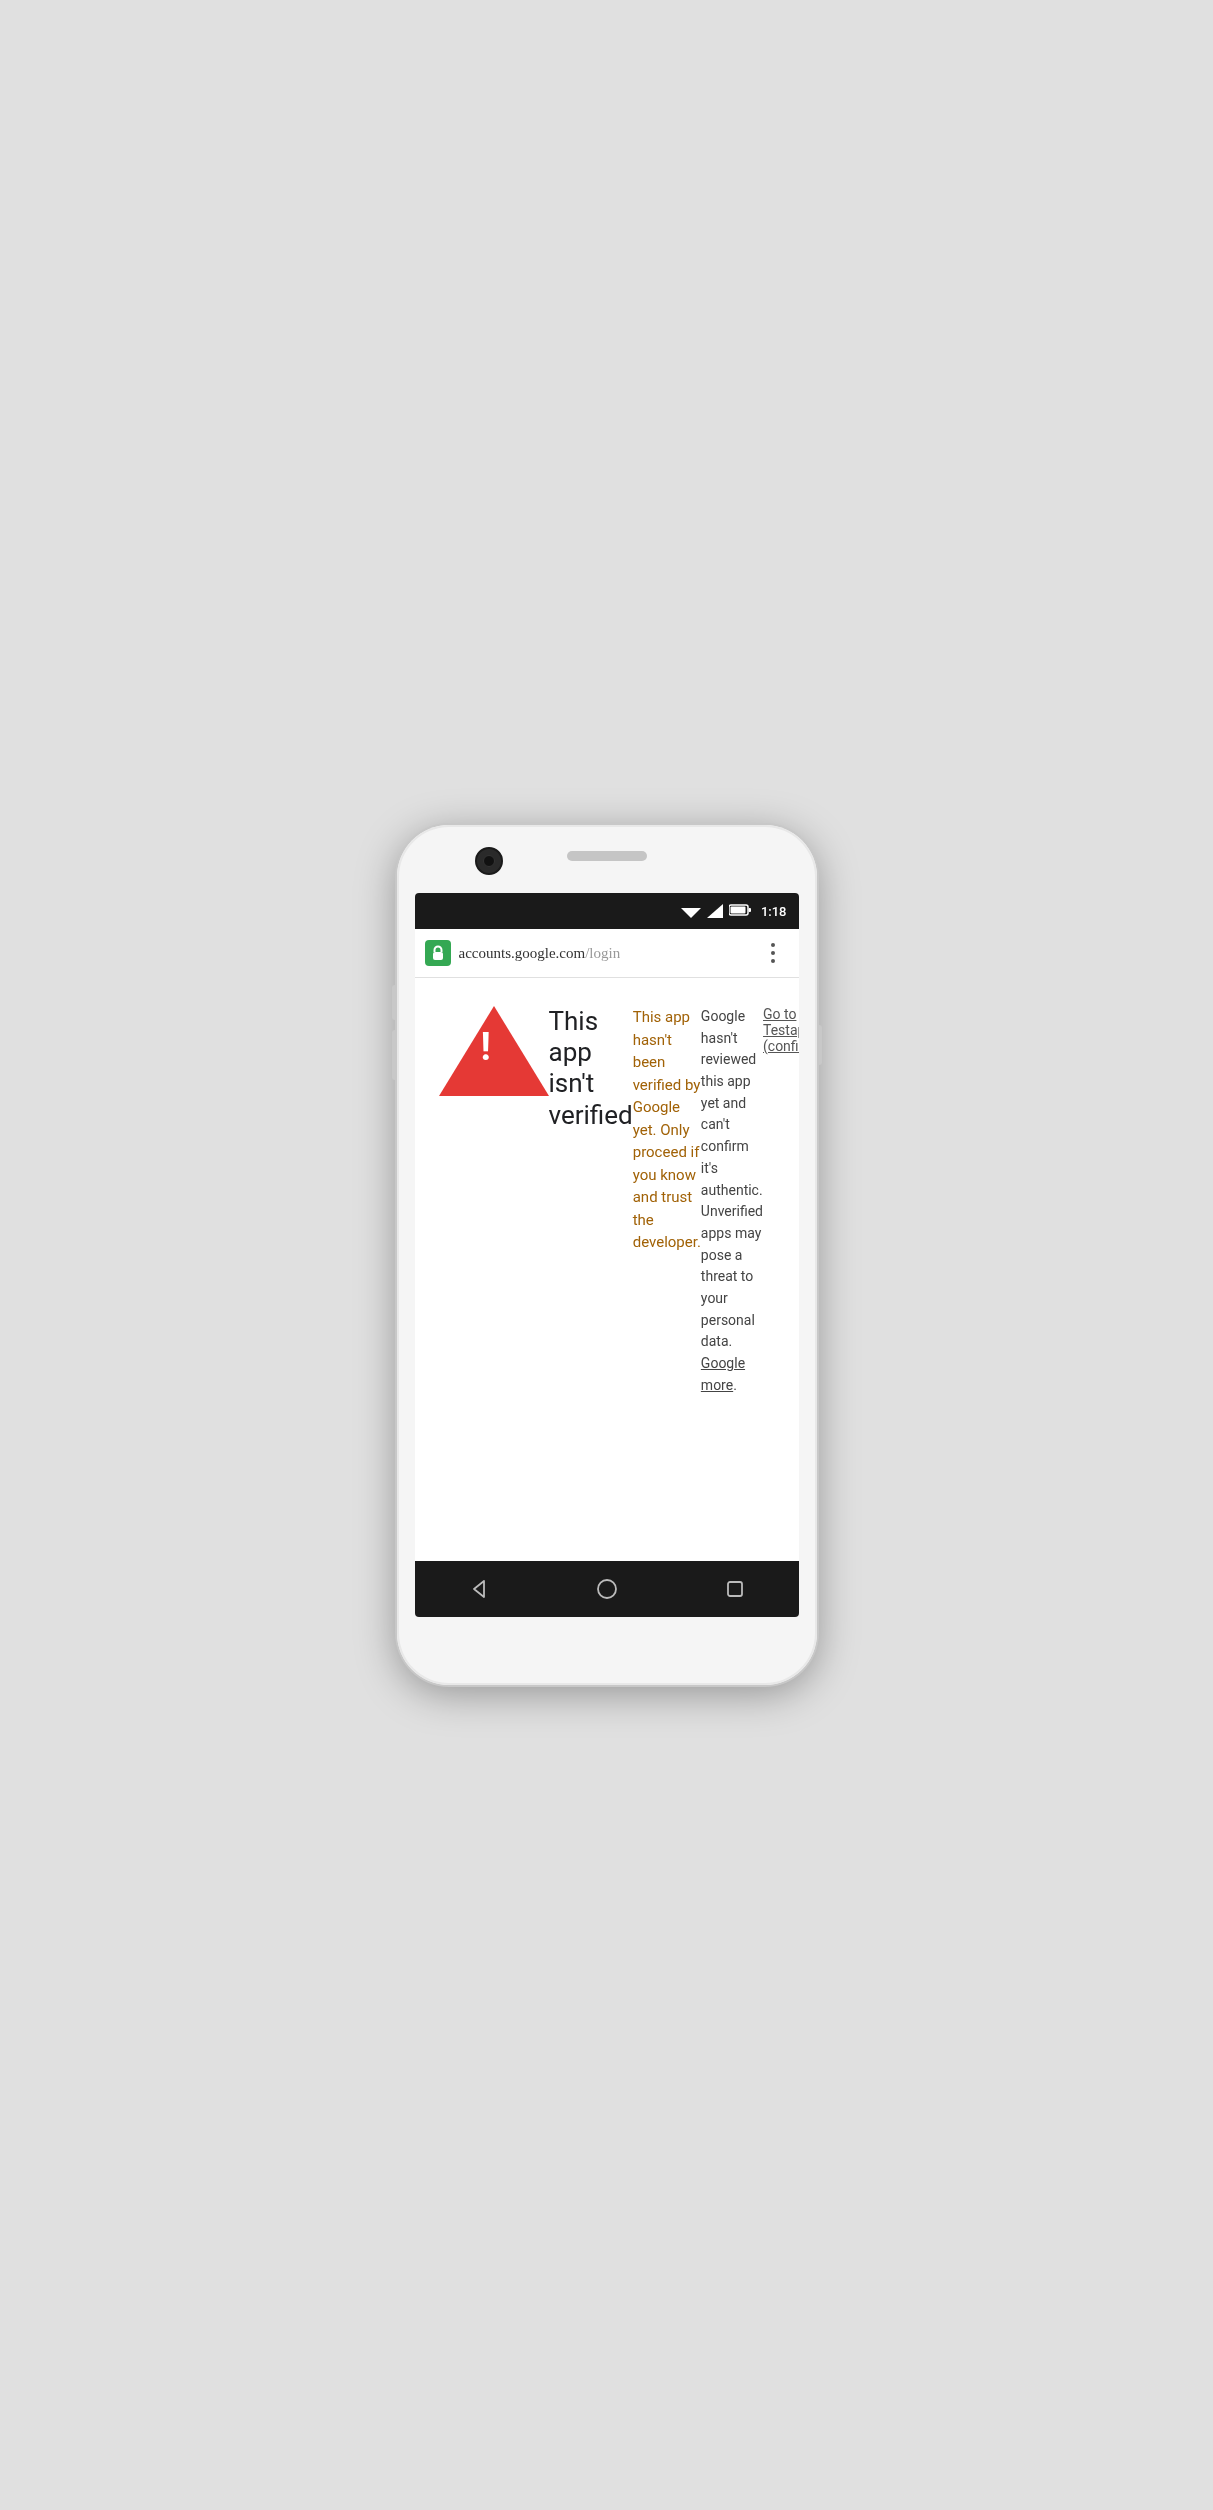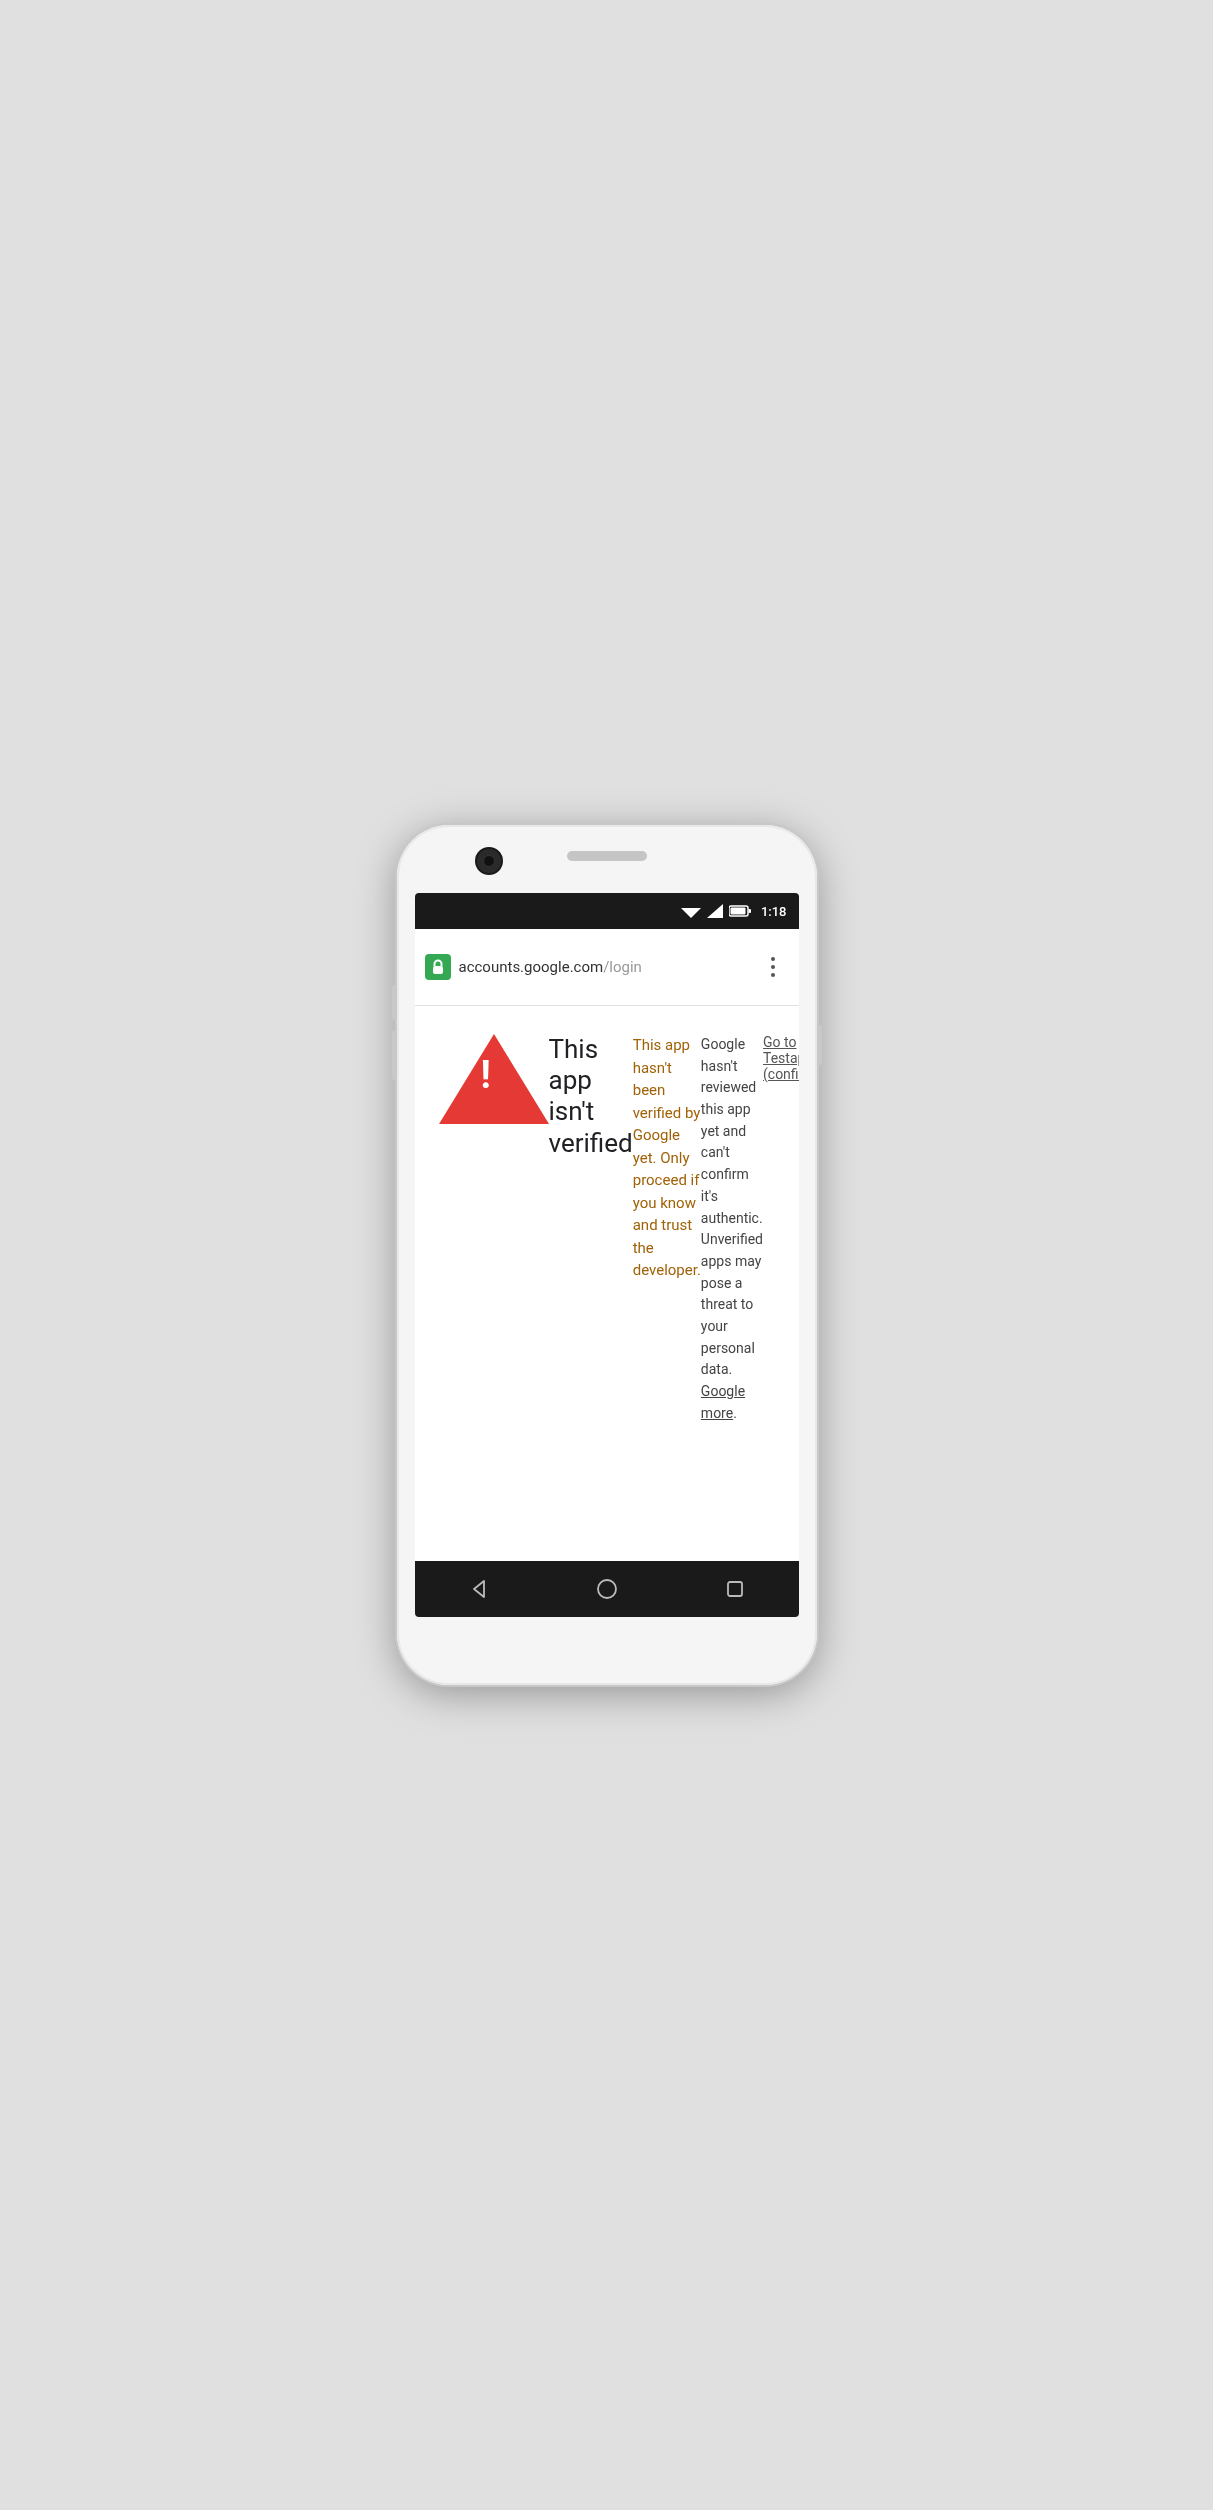--- a/index.html
+++ b/index.html
@@ -116,39 +116,39 @@
       height: 36px;
       display: flex;
       align-items: center;
       justify-content: flex-end;
       padding: 0 12px;
       flex-shrink: 0;
     }
 
     .status-icons {
       display: flex;
-      align-items: center;
       gap: 6px;
     }
 
     .status-time {
       color: #fff;
       font-size: 13px;
       font-weight: 500;
       margin-left: 4px;
     }
 
     
     .url-bar {
       background: #fff;
-      padding: 22px 10px;
+      padding: 8px 10px;
       display: flex;
       align-items: center;
       border-bottom: 1px solid #e0e0e0;
       flex-shrink: 0;
+      font-family: Liberation Serif, serif;
     }
 
     .url-lock {
       width: 26px;
       height: 26px;
       background: #34a853;
       border-radius: 4px;
       display: flex;
       align-items: center;
       justify-content: center;

